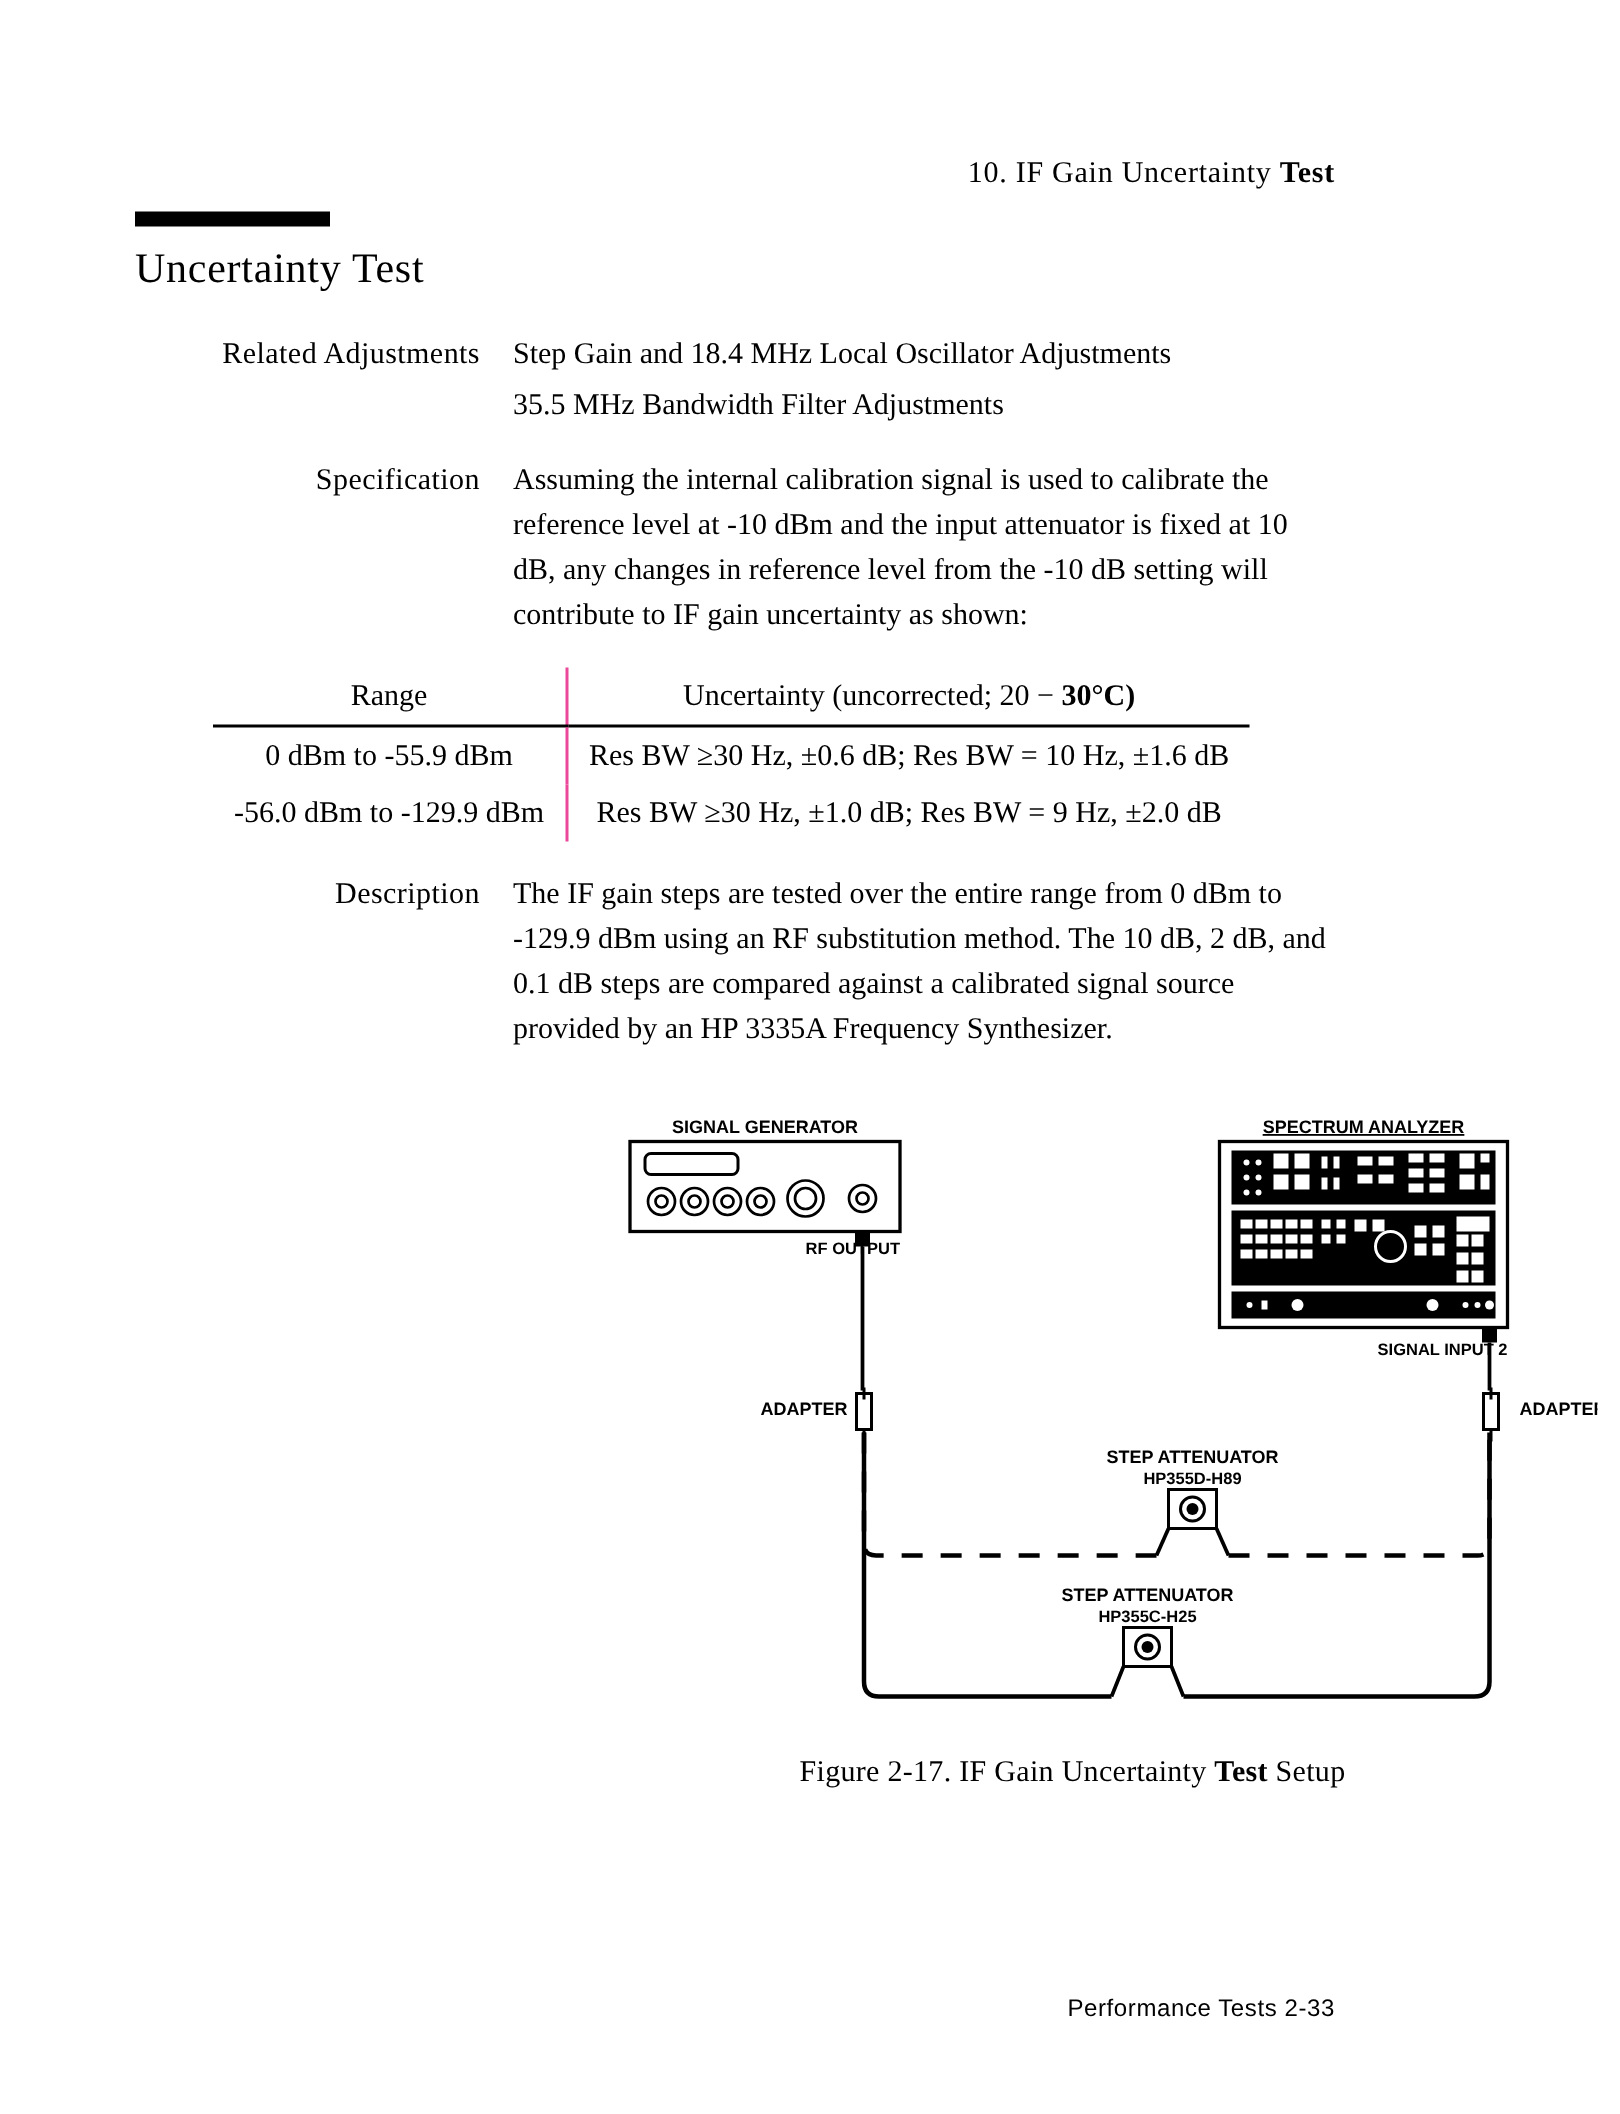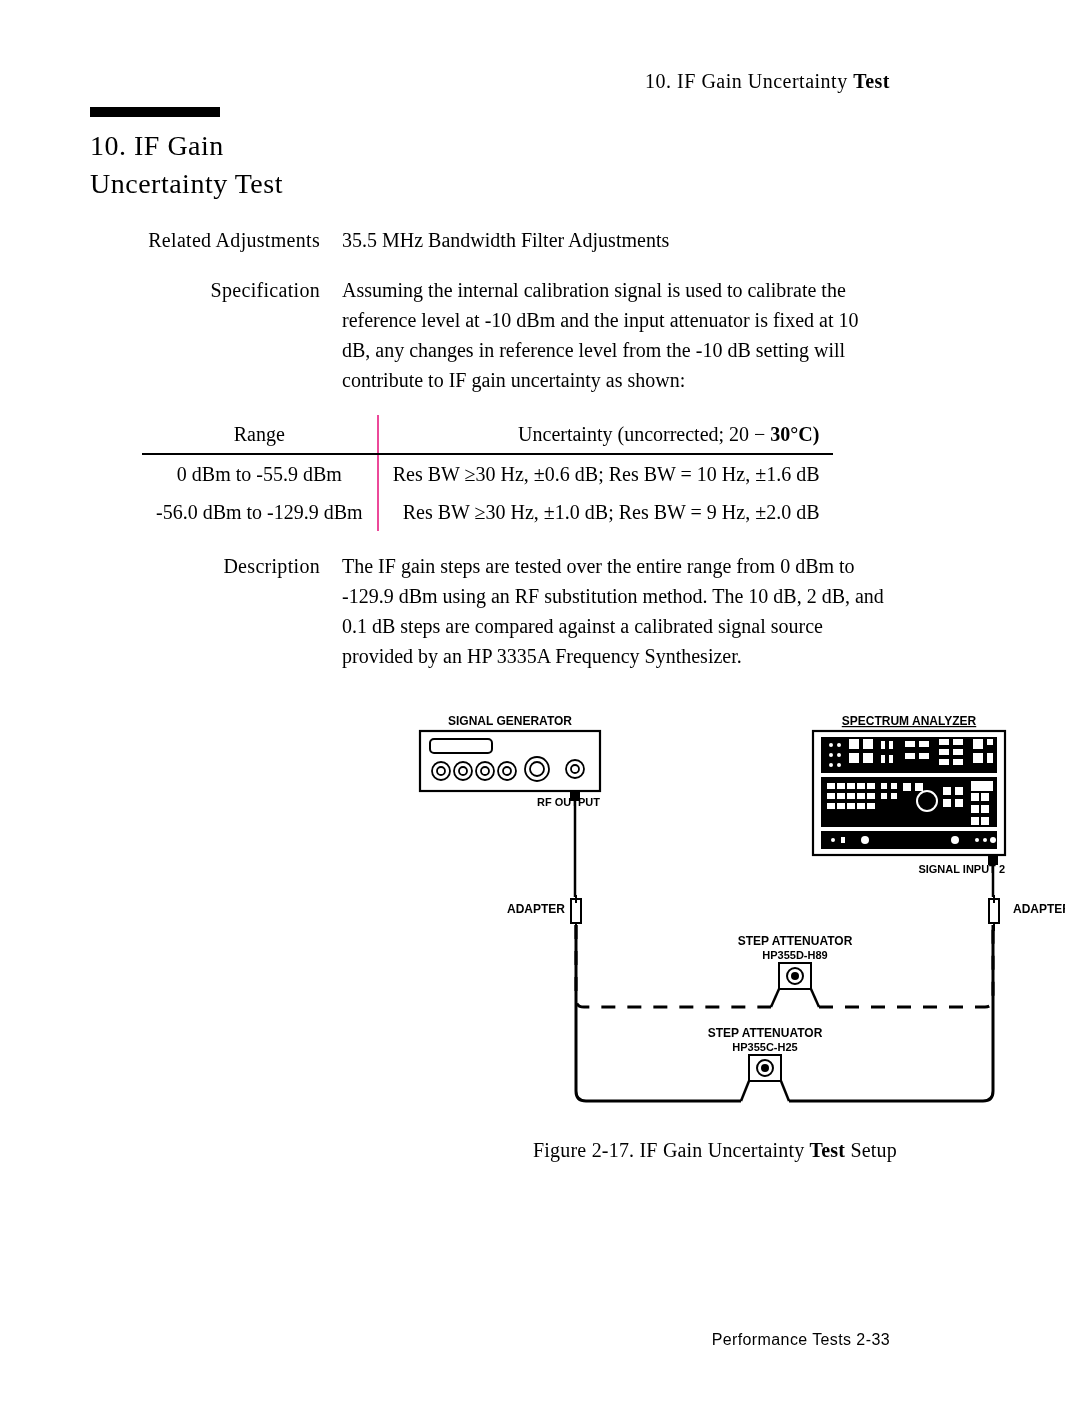--- a/index.html
+++ b/index.html
@@ -11,21 +11,21 @@
     background: #ffffff;
     font-family: "Times New Roman", Times, serif;
     color: #000;
     overflow: hidden;
   }
   .page {
     position: relative;
     width: 980px;
     height: 1409px;
     box-sizing: border-box;
-    padding: 70px 90px 60px 90px;
+    padding: 104px 90px 60px 90px;
   }
   .running-header {
     text-align: right;
     font-size: 20px;
     letter-spacing: 0.5px;
     margin-bottom: 14px;
   }
   .running-header .bold { font-weight: bold; }
   .thick-rule {
     border: none;
@@ -60,21 +60,21 @@
   }
   .body-text p { margin: 0 0 4px 0; }
   .spec-table {
     margin: 10px 0 6px 52px;
     border-collapse: collapse;
     font-size: 20px;
     line-height: 1.7;
   }
   .spec-table th, .spec-table td {
     padding: 2px 14px;
-    text-align: right;
+    text-align: center;
     vertical-align: bottom;
     font-weight: normal;
   }
   .spec-table thead th {
     border-bottom: 2px solid #000;
   }
   .spec-table th:first-child,
   .spec-table td:first-child {
     border-right: 2px solid #ec4899;
     text-align: center;
@@ -116,27 +116,27 @@
 
 <div class="page">
 
   <div class="running-header">
     <span>10. IF Gain Uncertainty </span><span class="bold">Test</span>
   </div>
 
   <hr class="thick-rule">
 
   <div class="title">
-    <div>10. IF Gain</div>
     <div>Uncertainty Test</div>
   </div>
 
   <div class="block">
     <div class="side-label">Related Adjustments</div>
     <div class="body-text">
+      <p>Step Gain and 18.4 MHz Local Oscillator Adjustments</p>
       <p>35.5 MHz Bandwidth Filter Adjustments</p>
     </div>
   </div>
 
   <div class="block">
     <div class="side-label">Specification</div>
     <div class="body-text">
       <p>Assuming the internal calibration signal is used to calibrate the reference level at -10 dBm and the input attenuator is fixed at 10 dB, any changes in reference level from the -10 dB setting will contribute to IF gain uncertainty as shown:</p>
     </div>
   </div>

